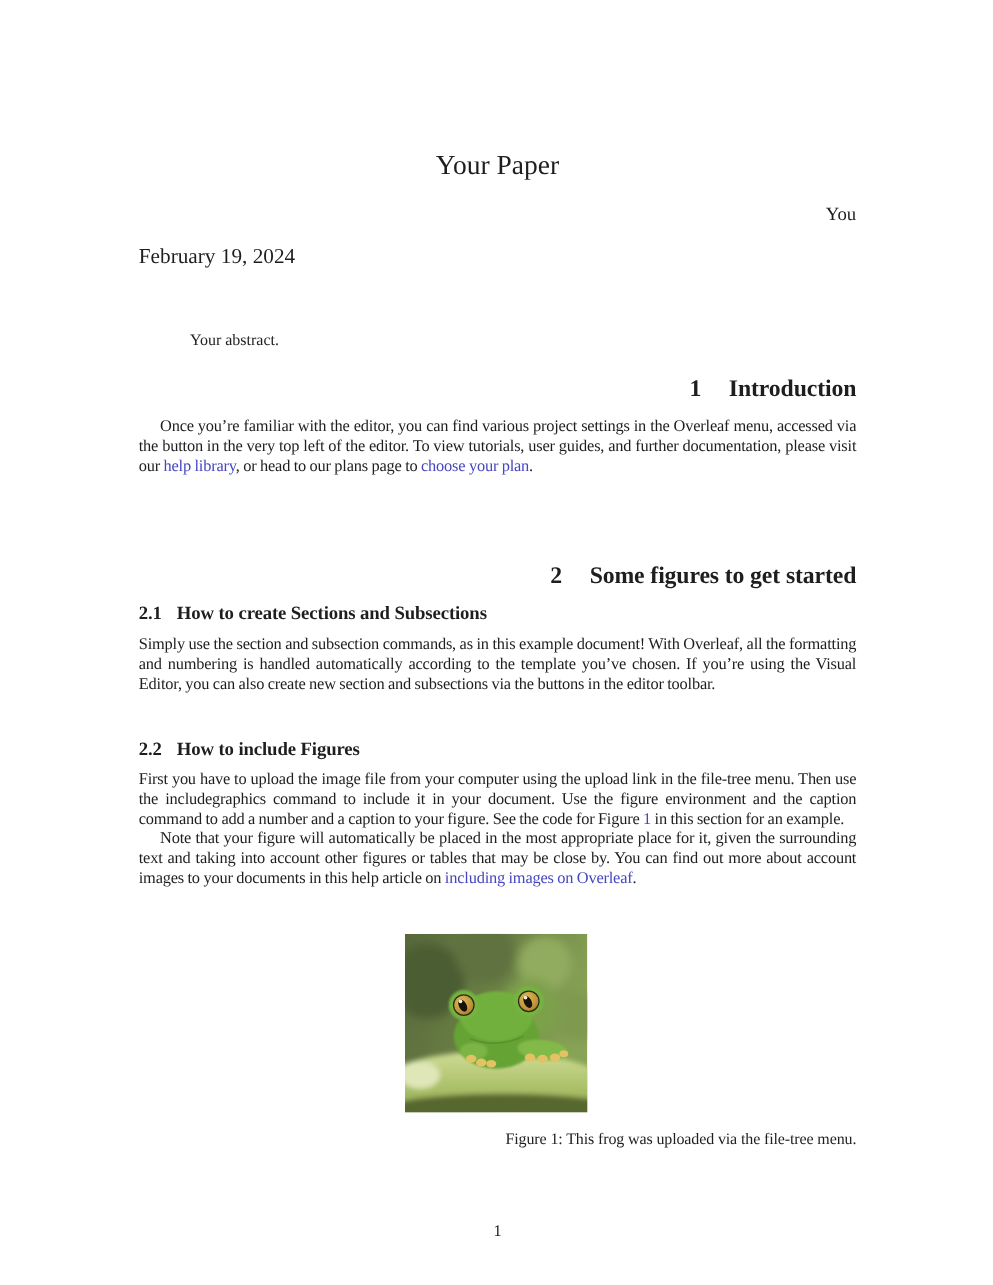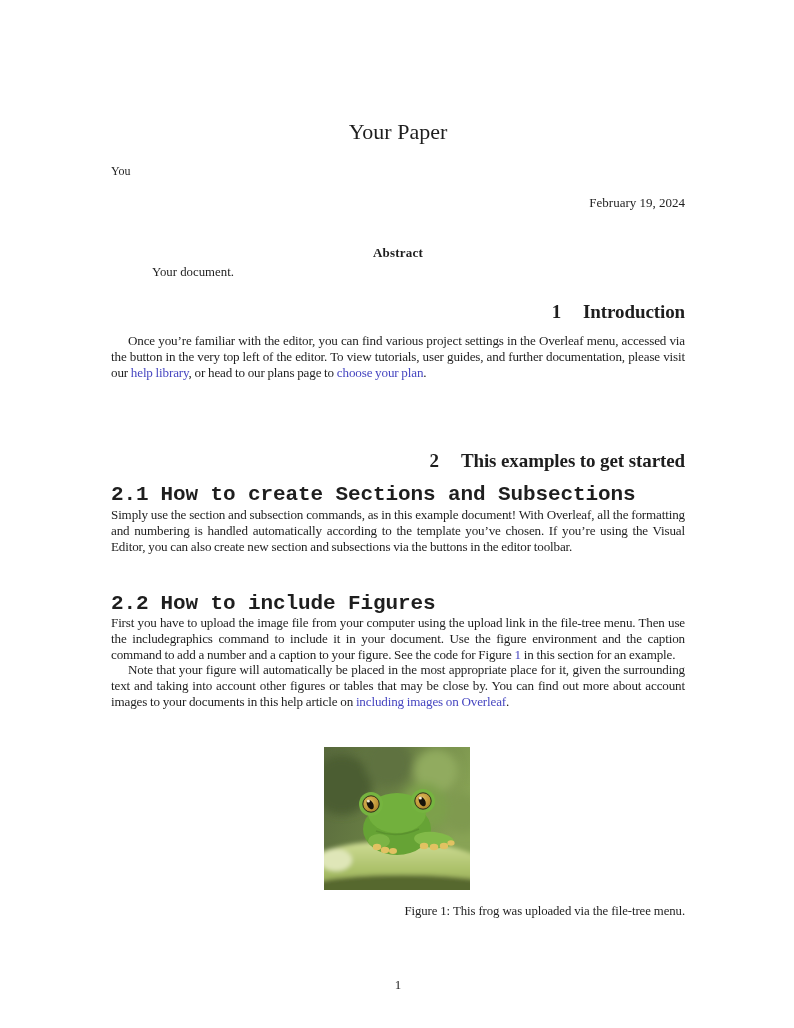--- a/index.html
+++ b/index.html
@@ -10,39 +10,38 @@
     height: 1028px;
     background: var(--page-bg, #ffffff);
     font-family: "Liberation Serif", "DejaVu Serif", serif;
     color: var(--text-color, #1e1e1e);
     overflow: hidden;
   }
   .abs { position: absolute; }
   .content-col { left: 111px; width: 574px; }
 
   .doc-title   { top: 119px; text-align: center; font-size: 22px; }
-  .doc-author  { top: 164px; text-align: left; font-size: 12px; }
-  .doc-date    { top: 195px; text-align: right; font-size: 13px; }
+  .doc-author  { top: 164px; text-align: right; font-size: 15px; }
+  .doc-date    { top: 195px; text-align: left; font-size: 17px; }
 
   .abstract-heading { top: 245px; text-align: center; font-size: 13px; font-weight: bold; letter-spacing: 0.2px; }
   .abstract-body    { top: 265px; left: 152px; width: 490px; font-size: 12.8px; }
 
   .sec-heading {
     font-weight: bold;
     font-size: 19px;
     letter-spacing: -0.1px;
     white-space: nowrap;
     text-align: right;
   }
   .subsec-heading {
     font-weight: bold;
-    font-size: 21px;
+    font-size: 15px;
     letter-spacing: -0.1px;
     white-space: nowrap;
-    font-family: Liberation Mono, monospace;
   }
   .sec-num { display: inline-block; margin-right: 22px; }
   .subsec-num { display: inline-block; margin-right: 12px; }
 
   .sec1-heading  { top: 301px; }
   .sec1-body     { top: 333px; }
   .sec2-heading  { top: 450px; }
   .sec21-heading { top: 483px; }
   .sec21-body    { top: 507px; }
   .sec22-heading { top: 592px; }
@@ -85,32 +84,31 @@
 </style>
 </head>
 <body>
 
 <div class="page">
 
   <div class="abs content-col doc-title">Your Paper</div>
   <div class="abs content-col doc-author">You</div>
   <div class="abs content-col doc-date">February 19, 2024</div>
 
-  <div class="abs content-col abstract-heading">Abstract</div>
-  <div class="abs abstract-body">Your document.</div>
+  <div class="abs abstract-body">Your abstract.</div>
 
   <div class="abs content-col sec-heading sec1-heading">
     <span class="sec-num">1</span><span>Introduction</span>
   </div>
   <div class="abs content-col body-text sec1-body">
     <p class="indented"><span>Once you’re familiar with the editor, you can find various project settings in the Overleaf menu, accessed via the button in the very top left of the editor. To view tutorials, user guides, and further documentation, please visit our </span><a class="doc-link">help library</a><span>, or head to our plans page to </span><a class="doc-link">choose your plan</a><span>.</span></p>
   </div>
 
   <div class="abs content-col sec-heading sec2-heading">
-    <span class="sec-num">2</span><span>This examples to get started</span>
+    <span class="sec-num">2</span><span>Some figures to get started</span>
   </div>
 
   <div class="abs content-col subsec-heading sec21-heading">
     <span class="subsec-num">2.1</span><span>How to create Sections and Subsections</span>
   </div>
   <div class="abs content-col body-text sec21-body">
     <p>Simply use the section and subsection commands, as in this example document! With Overleaf, all the formatting and numbering is handled automatically according to the template you’ve chosen. If you’re using the Visual Editor, you can also create new section and subsections via the buttons in the editor toolbar.</p>
   </div>
 
   <div class="abs content-col subsec-heading sec22-heading">

